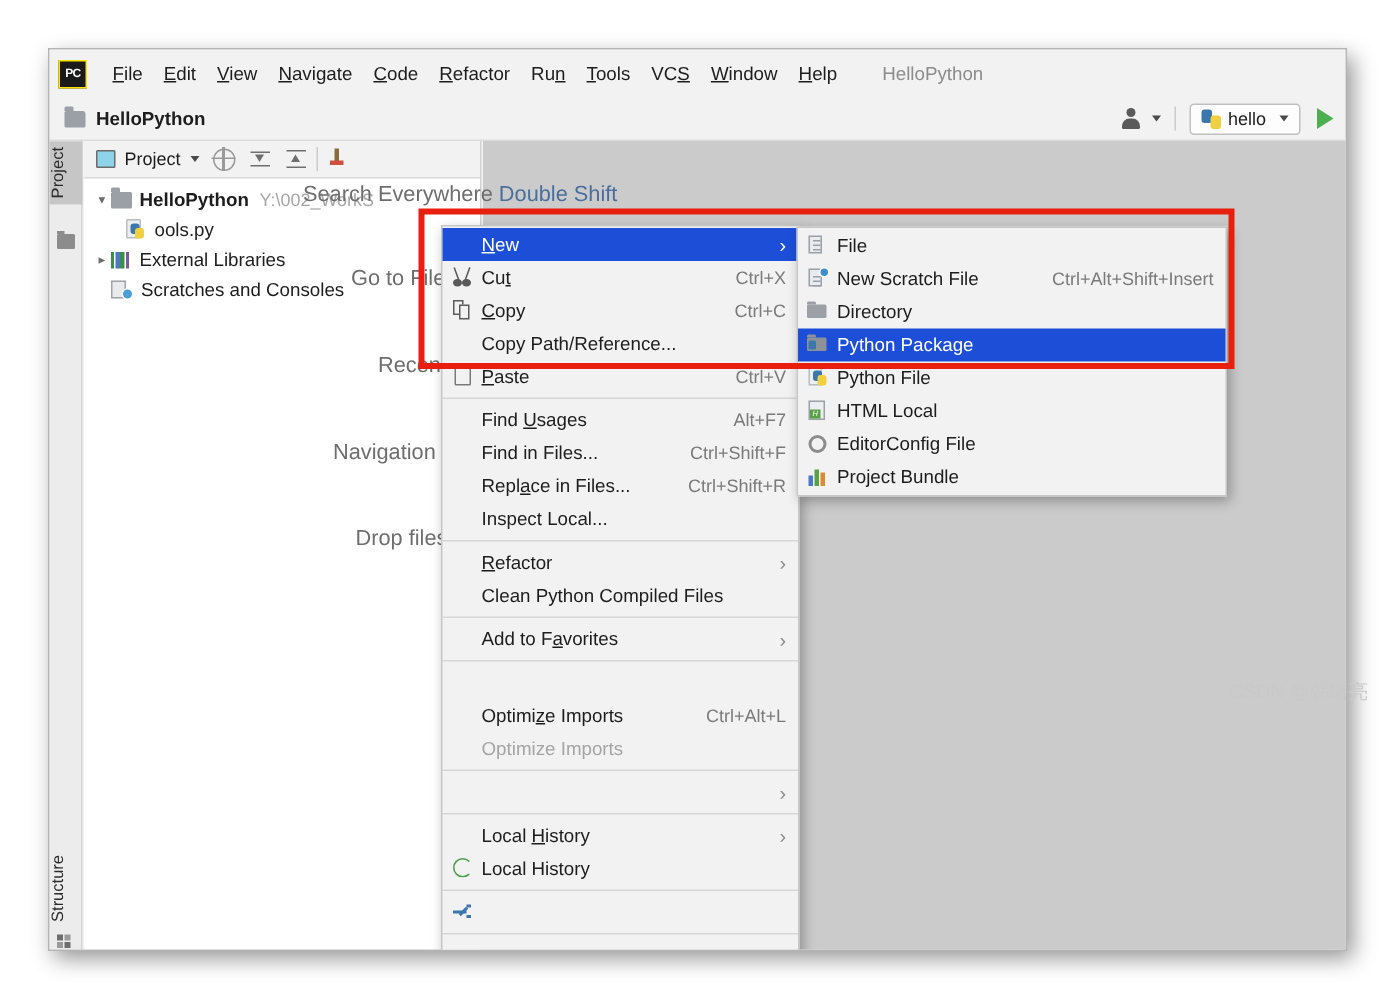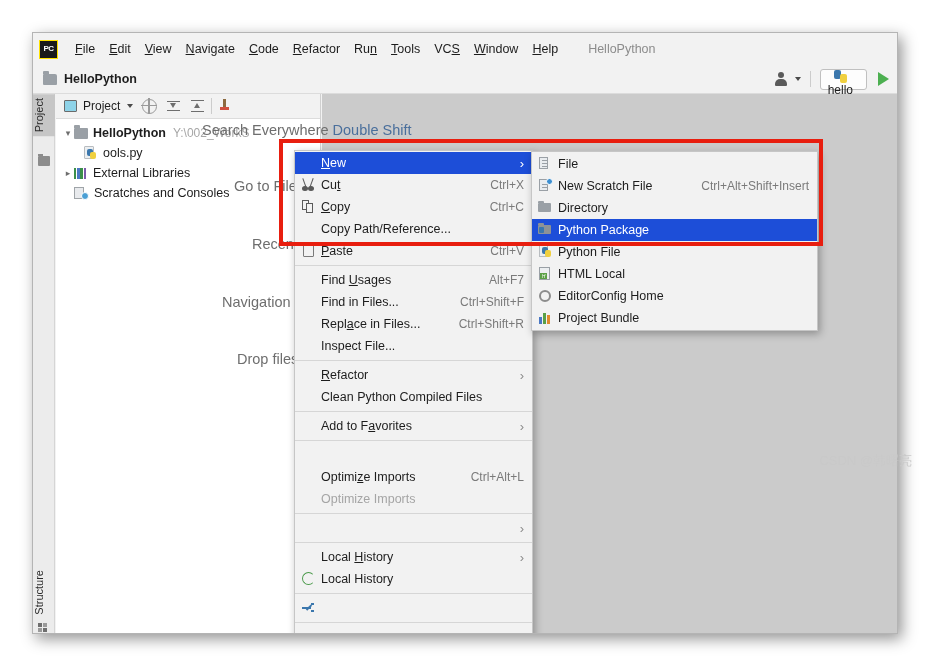--- a/index.html
+++ b/index.html
@@ -95,21 +95,20 @@
     border-right: 3.5px solid transparent;
     border-top: 4px solid #4a4a4a;
     margin-left: 3px; flex: none;
   }
   .vsep { width: 1px; height: 16px; background: #cccccc; margin: 0 9px; flex: none; }
   #runcfg {
     display: flex; align-items: center;
     height: 21px; padding: 0 7px;
     border: 1px solid #c0c0c0; border-radius: 3px;
     background: #fdfdfd;
-    flex-direction: column;
   }
   .py-icon { width: 13px; height: 13px; position: relative; flex: none; margin-right: 5px; }
   .py-icon .pb { position: absolute; width: 7px; height: 9px; border-radius: 2px; }
   .py-icon .pb.blue { left: 0; top: 0; background: #3b77ad; }
   .py-icon .pb.yel { right: 0; bottom: 0; background: #f0d040; }
   #runcfgName { font-size: 12px; color: #1d1d1d; margin-right: 6px; }
   .run-tri {
     width: 0; height: 0;
     border-top: 7px solid transparent;
     border-bottom: 7px solid transparent;
@@ -506,21 +505,21 @@
       </div>
 
       <div class="mi">
         <span class="micon"></span>
         <span class="mtext">Repl<span class="mn">a</span>ce in Files...</span>
         <span class="mkey">Ctrl+Shift+R</span>
       </div>
 
       <div class="mi">
         <span class="micon"></span>
-        <span class="mtext">Inspect File...</span>
+        <span class="mtext">Inspect Local...</span>
       </div>
 
       <div class="msep"></div>
 
       <div class="mi">
         <span class="micon"></span>
         <span class="mtext"><span class="mn">R</span>efactor</span>
         <span class="msub">›</span>
       </div>
 
@@ -661,21 +660,21 @@
               <i class="tag">H</i>
             </span>
         </span>
         <span class="mtext">HTML Local</span>
       </div>
 
       <div class="mi">
         <span class="micon">
             <span class="ic-gear"></span>
           </span>
-        <span class="mtext">EditorConfig Home</span>
+        <span class="mtext">EditorConfig File</span>
       </div>
 
       <div class="mi">
         <span class="micon">
           <span class="ic-bundle">
             <i style="left:0;height:7px;background:#4a78c4;"></i>
             <i style="left:4px;height:11px;background:#5aa046;"></i>
             <i style="left:8px;height:9px;background:#e08a2e;"></i>
           </span>
         </span>

